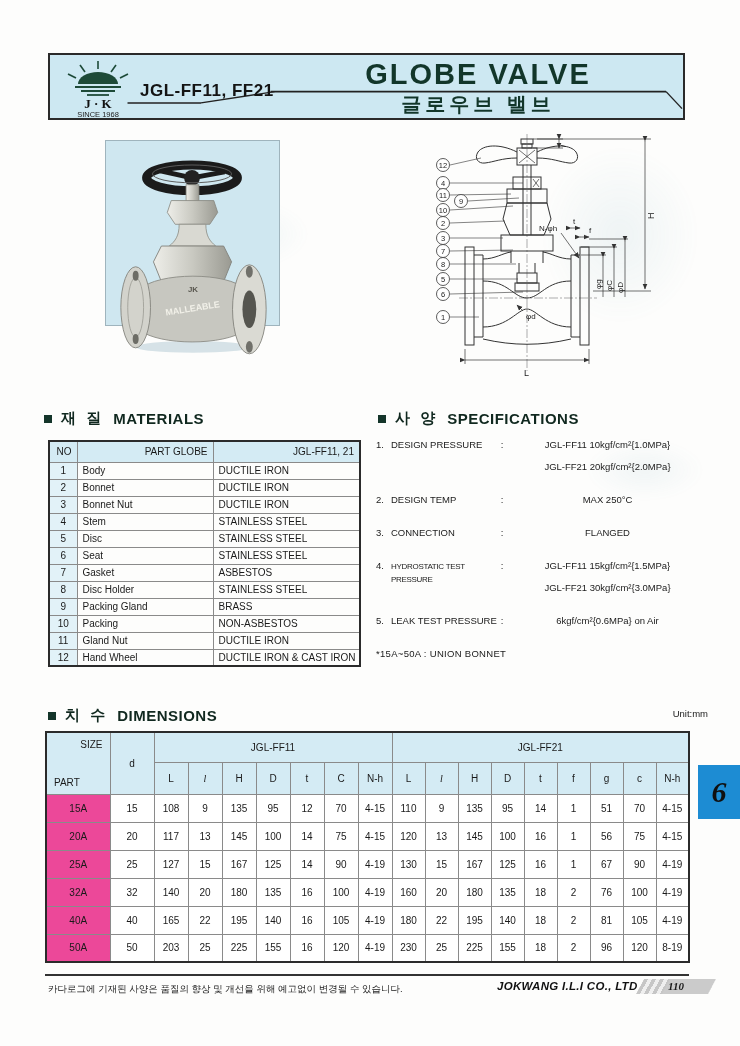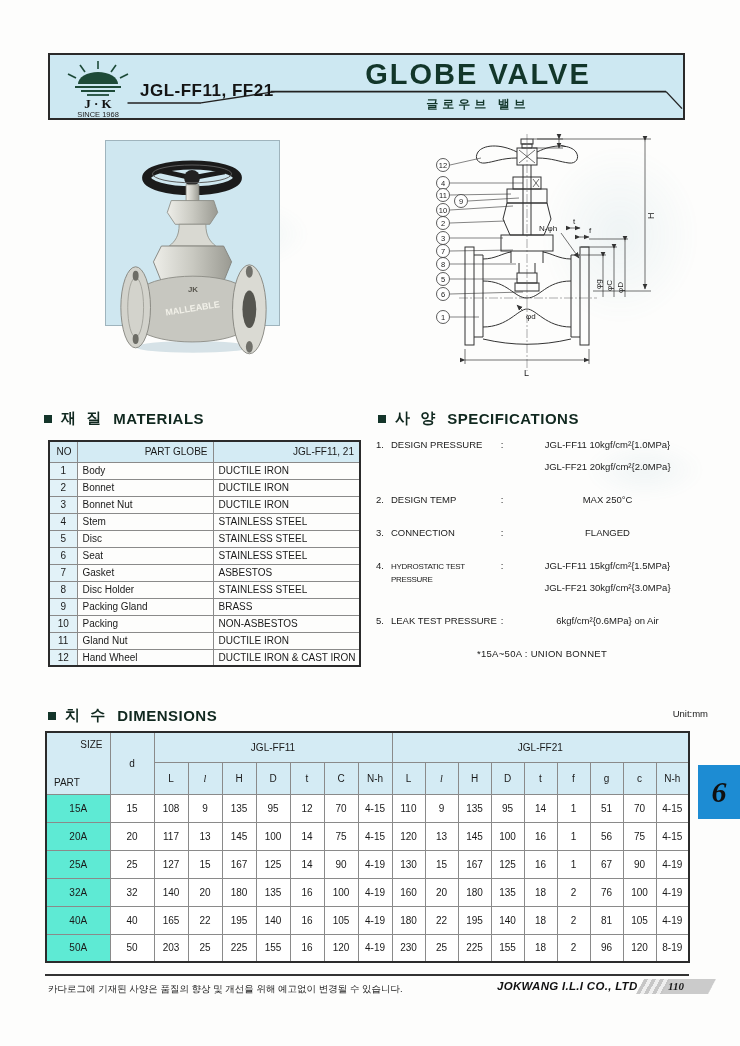--- a/index.html
+++ b/index.html
@@ -19,21 +19,21 @@
   
   .header-bar { position:absolute; left:48px; top:53px; width:637px; height:67px;
                 background:#cde8f2; border:2px solid #2a2a2a; }
   .header-lines { position:absolute; left:0; top:0; width:100%; height:100%; }
   .logo { position:absolute; left:8px; top:2px; width:80px; height:62px; }
   .model { position:absolute; left:90px; top:26px; width:145px; font-size:17px; font-weight:bold;
            letter-spacing:.5px; color:#141414; }
   .title-wrap { position:absolute; left:228px; top:1px; width:400px; text-align:center; }
   .gv-title { font-size:29px; font-weight:bold; letter-spacing:2px; color:#12362a; line-height:36px;
               font-family:"Liberation Sans", sans-serif; }
-  .gv-kr { font-size:12px; font-weight:bold; color:#12362a; line-height:24px; letter-spacing:4px; }
+  .gv-kr { font-size:20px; font-weight:bold; color:#12362a; line-height:24px; letter-spacing:4px; }
 
   
   .photo { position:absolute; left:105px; top:140px; width:175px; height:186px;
            background:#cfe7f0; border:1px solid #9fb4bd; }
 
   
   .drawing { position:absolute; left:423px; top:131px; width:282px; height:250px; }
   .drawing svg text { font-family:"Liberation Sans", sans-serif; fill:#222; }
 
   
@@ -54,33 +54,33 @@
 
   
   .specs { position:absolute; left:376px; top:438px; width:332px; font-size:9.5px; color:#202020; }
   .spec-row { display:flex; line-height:13px; margin-bottom:11px; }
   .spec-no { width:15px; }
   .spec-label { width:106px; }
   .spec-label.cond { font-size:8px; letter-spacing:-.3px; padding-top:1px; }
   .spec-colon { width:10px; text-align:center; }
   .spec-vals { flex:1; }
   .spec-vals div { margin-bottom:9px;text-align:center; }
-  .spec-note { margin-top:12px; letter-spacing:.3px;text-align:center; }
+  .spec-note { margin-top:12px; letter-spacing:.3px; }
 
   
   .unit-note { position:absolute; left:560px; top:708px; width:148px; text-align:right; font-size:9.5px; }
   .dims-tbl { position:absolute; left:45px; top:731px; width:644px; border-collapse:collapse;
               table-layout:fixed; font-size:10px; border:2px solid #2b2b2b; }
   .dims-tbl th, .dims-tbl td { border:1px solid #8a8a8a; text-align:center; font-weight:normal;
               padding:0; white-space:nowrap; }
   .dims-tbl thead th { background:#d4ebf4; }
   .dims-tbl .grp { height:30px; font-size:10px; }
   .dims-tbl .sub th { height:32px; }
   .dims-tbl tbody td { height:28px; background:#fff; }
-  .dims-tbl td.sz { background:#5eead4; }
+  .dims-tbl td.sz { background:#ec4899; }
   .corner { position:relative; background:#d4ebf4;
             background-image:linear-gradient(to bottom right, transparent calc(50% - .7px), #555 calc(50% - .7px), #555 calc(50% + .7px), transparent calc(50% + .7px)); }
   .corner .tr { position:absolute; top:6px; right:7px; font-size:10px; }
   .corner .bl { position:absolute; bottom:6px; left:7px; font-size:10px; }
   .ital { font-family:"Liberation Serif", serif; font-style:italic; }
 
   
   .tab6 { position:absolute; left:698px; top:765px; width:42px; height:54px; background:#1d8cd3;
           display:flex; align-items:center; justify-content:center;
           font-family:"Liberation Serif", serif; font-style:italic; font-weight:bold;

